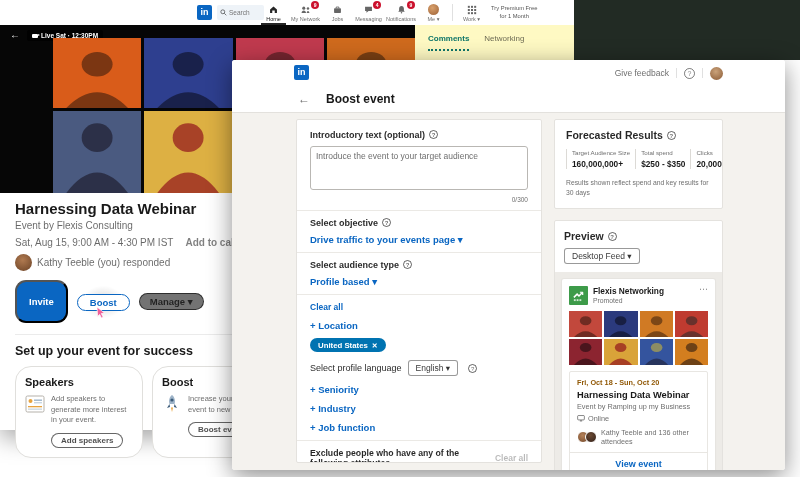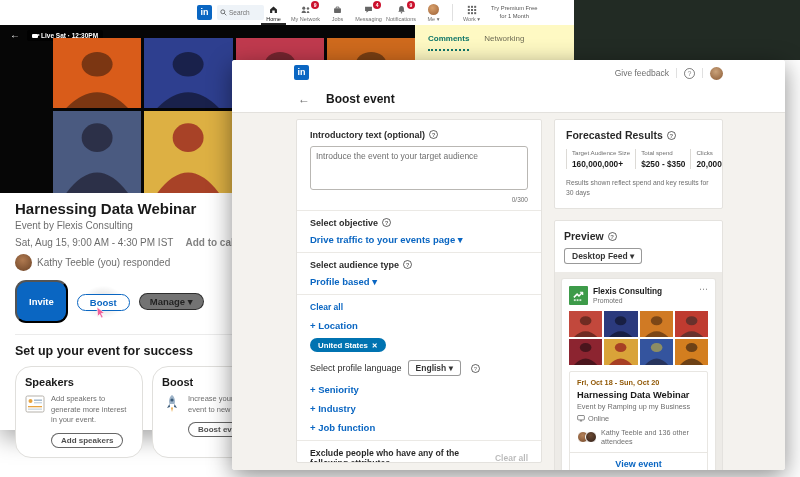--- a/index.html
+++ b/index.html
@@ -120,21 +120,21 @@
   .inc-head .hd { font-size:8.7px; font-weight:bold; color:#000000d9; width:178px; }
   .clear-on { font-size:8.5px; font-weight:bold; color:#0a66c2; }
   .clear-off { font-size:8.5px; font-weight:bold; color:#00000047; }
   .attr-link { color:#0a66c2; font-weight:bold; font-size:9.5px; margin-top:8px; }
   .pill { display:inline-block; margin-top:7px; background:#0073b1; color:#fff; border-radius:9px;
           padding:2.5px 8px; font-size:7.8px; font-weight:bold; }
   .pill .x { margin-left:4px; font-size:7px; }
   .lang-row { display:flex; align-items:center; gap:6px; margin-top:8px; }
   .lang-row .ll { font-size:9px; color:#000000d9; }
   .select-box { border:1px solid #00000066; border-radius:3px; padding:2px 7px; font-size:8.5px;
-                font-weight:bold; color:#000000cc; background:#fff; white-space:nowrap; }
+                font-weight:normal; color:#000000cc; background:#fff; white-space:nowrap; }
 
   
   .right-col { width:169px; display:flex; flex-direction:column; }
   .panel { background:#fff; border:1px solid #e4e2de; border-radius:2px; }
   .forecast-card { padding:9px 11px 10px; }
   .p-title { font-size:10.5px; font-weight:bold; color:#000000d9; }
   .stats { display:flex; margin-top:8px; }
   .stat { border-left:1px solid #dcdad6; padding:0 5px 0 5px; }
   .stat .sl { font-size:6.2px; color:#00000099; white-space:nowrap; }
   .stat .sv { font-size:8.3px; font-weight:bold; color:#000000e6; margin-top:3px; white-space:nowrap; }
@@ -469,21 +469,21 @@
                 <span class="ad-logo">
                     <svg width="13" height="13" viewBox="0 0 14 14">
                       <path d="M2 9 L5.5 5.5 L7.5 7.5 L11.5 3.5" fill="none" stroke="#fff" stroke-width="1.6"></path>
                       <path d="M11.5 3.5 h-3 M11.5 3.5 v3" stroke="#fff" stroke-width="1.3"></path>
                       <rect x="2" y="11" width="2" height="2" fill="#cfe8d2"></rect>
                       <rect x="5" y="11" width="2" height="2" fill="#cfe8d2"></rect>
                       <rect x="8" y="11" width="2" height="2" fill="#cfe8d2"></rect>
                     </svg>
                   </span>
                 <span class="ad-id">
-                  <div class="ad-name">Flexis Consulting</div>
+                  <div class="ad-name">Flexis Networking</div>
                   <div class="ad-promoted">Promoted</div>
                 </span>
                 <span class="ad-more">⋯</span>
               </div>
               <div class="ad-collage">
                 <div class="tile" style="background: rgb(194, 72, 60);">
                     <svg viewBox="0 0 40 40" preserveAspectRatio="none">
                       <circle cx="20" cy="15" r="7" fill="rgba(30,15,10,.5)"></circle>
                       <path d="M6 40 Q20 22 34 40 Z" fill="rgba(30,15,10,.5)"></path>
                     </svg>

